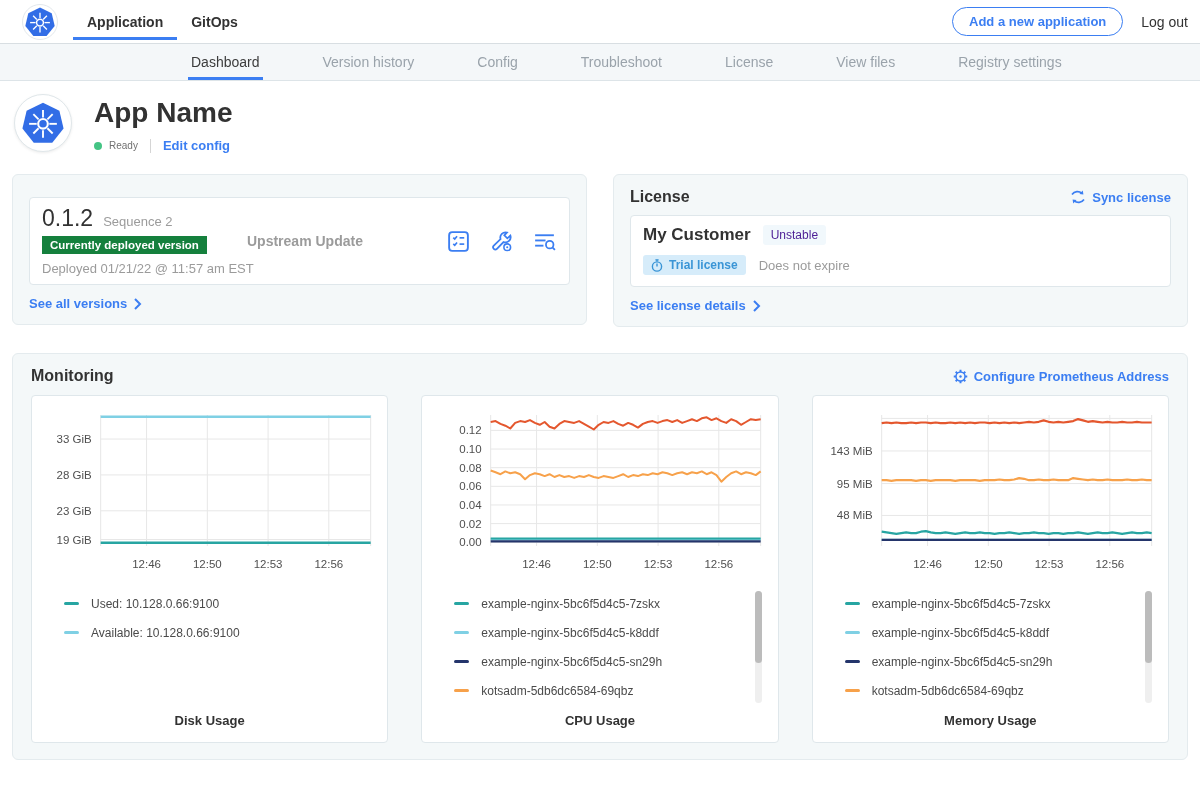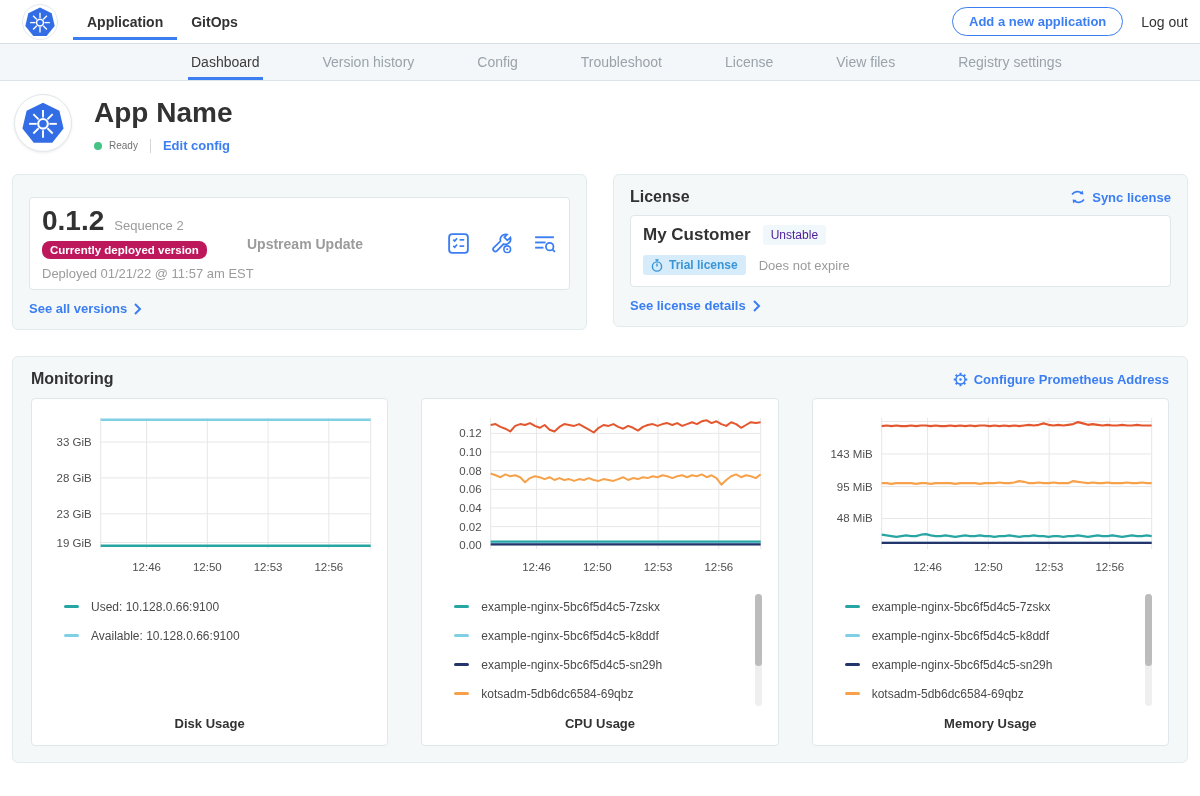--- a/index.html
+++ b/index.html
@@ -26,23 +26,23 @@
 .cards{display:flex;gap:26px;align-items:flex-start}
 .card{flex:1;background:#f4f8f9;border:1px solid #e4ebee;border-radius:6px;padding:13px 16px 13px}
 .card-head{display:flex;align-items:center}
 .card-title{font-size:16px;font-weight:bold}
 .card-links{margin-left:auto;display:flex;gap:18px}
 .inner{background:#fff;border:1px solid #dfe7eb;border-radius:4px;margin-top:9px}
 .version-inner{padding:8px 12px;display:flex;align-items:center}
 .ver-num-row{line-height:1.05}
 .ver-left{width:205px}
 .ver-num-row{display:flex;align-items:baseline;gap:10px}
-.ver-num{font-size:28px;font-weight:bold}
+.ver-num{font-size:23px;font-weight:normal}
 .seq{font-size:13px;color:#9b9b9b}
-.deployed-badge{display:inline-block;margin-top:6px;background:#be185d;color:#fff;font-size:11.5px;font-weight:bold;padding:3px 8px;border-radius:8px}
+.deployed-badge{display:inline-block;margin-top:6px;background:#15803d;color:#fff;font-size:11.5px;font-weight:bold;padding:3px 8px;border-radius:0}
 .deploy-date{margin-top:7px;font-size:13px;color:#9b9b9b;white-space:nowrap}
 .upstream{font-size:14px;color:#9b9b9b;font-weight:bold}
 .ver-icons{margin-left:auto;display:flex;gap:18px;align-items:center}
 .see-link{margin-top:11px}
 .license-inner{padding:9px 12px 11px}
 .cust-row{display:flex;align-items:center;gap:12px}
 .cust-name{font-size:17px;font-weight:bold}
 .unstable{font-size:12px;color:#4c1d95;background:#f1f8fc;padding:3px 8px;border-radius:3px}
 .lic-row2{margin-top:10px;display:flex;align-items:center;gap:13px}
 .trial{background:#d6ecfa;color:#3a95d6;font-weight:bold;font-size:12px;padding:3px 8px;border-radius:3px;display:flex;gap:6px;align-items:center}

